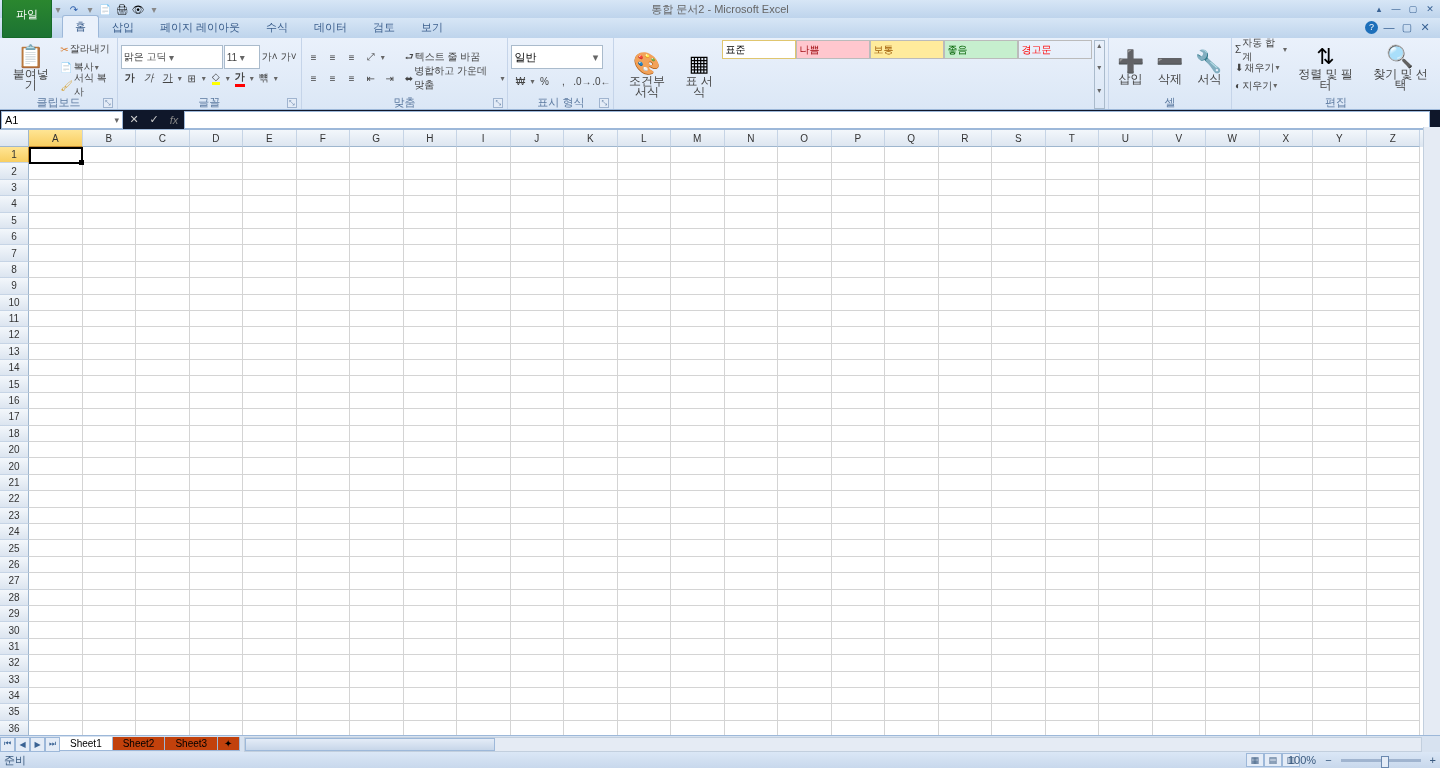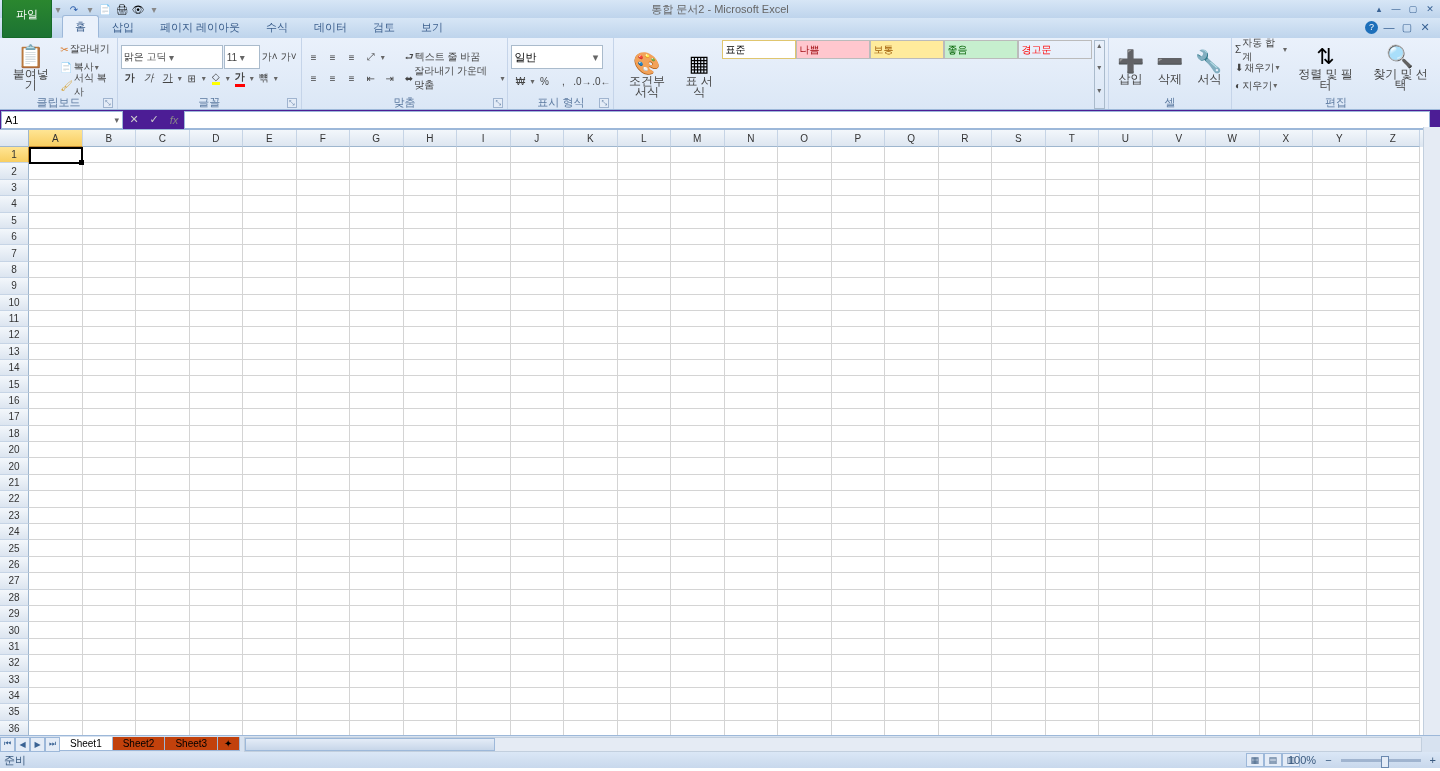--- a/index.html
+++ b/index.html
@@ -24,21 +24,21 @@
 .vbtn{display:flex;flex-direction:column;align-items:center;justify-content:center;padding:2px 4px;border:1px solid transparent;border-radius:2px}
 .vbtn .ic{font-size:22px;line-height:24px}
 .vbtn .lbl{font-size:12px;color:#444;text-align:center;line-height:11px}
 .smallrow{display:flex;align-items:center;gap:1px;height:18px}
 .smallrow span{font-size:10px;color:#444}
 .sbt{width:18px;height:18px;display:flex;align-items:center;justify-content:center;border:1px solid transparent;font-size:10px}
 .combo{height:24px;background:#fff;border:1px solid #abc;display:flex;align-items:center;font-size:10px;padding:8px 2px}
 .combo .dd{width:10px;text-align:center;color:#666}
 .stylecell{width:74px;height:19px;border:1px solid #bbb;margin:0;font-size:10px;display:flex;align-items:center;padding:0 3px}
 .stylerow{display:flex}
-.namebox-bar{height:20px;background:#4c1d95;border-bottom:1px solid #9db8d9;display:flex;align-items:center}
+.namebox-bar{height:20px;background:#0f172a;border-bottom:1px solid #9db8d9;display:flex;align-items:center}
 .namebox{width:122px;height:18px;background:#fff;border:1px solid #9db8d9;margin:0 1px;display:flex;align-items:center;padding:0 3px;font-size:11px}
 .namebox .dd{margin-left:auto;color:#666;font-size:9px}
 .fxicon{width:20px;text-align:center;color:#888}
 .fxbar{flex:1;height:18px;background:#fff;border:1px solid #9db8d9;margin-right:10px}
 .grid-wrap{display:flex;height:605px}
 .rowheads{width:29px;background:#e4ecf6}
 .corner{height:17px;background:linear-gradient(#f3f7fb,#dce5f0);border-right:1px solid #9eb6ce;border-bottom:1px solid #9eb6ce}
 .rownum{height:16.4px;border-bottom:1px solid #c6d4e5;border-right:1px solid #9eb6ce;display:flex;align-items:center;justify-content:center;font-size:10px;color:#333;background:linear-gradient(#f3f7fb,#dce5f0)}
 .rownum.sel{background:linear-gradient(#ffe594,#f8ce61);border-right:1px solid #c28a30}
 .gridmain{flex:1;overflow:hidden;position:relative}
@@ -189,21 +189,21 @@
           <span class="sbt">⇥</span>
         </div>
       </div>
       <div style="display:flex;flex-direction:column;justify-content:center;gap:3px;margin-left:4px">
         <div class="smallrow">
             <span>⮐</span>
             <span>텍스트 줄 바꿈</span>
           </div>
         <div class="smallrow">
             <span>⬌</span>
-            <span>잘라내기 가운데 맞춤</span>
+            <span>병합하고 가운데 맞춤</span>
             <span style="font-size:8px;color:#666">▾</span>
           </div>
       </div>
     </div>
     <div class="group-label"><span>맞춤</span><span class="dlg">⤡</span></div>
   </div>
 
   <div class="group">
     <div class="group-body" style="flex-direction:column;justify-content:center;gap:3px">
       <div class="combo" style="width:92px">

